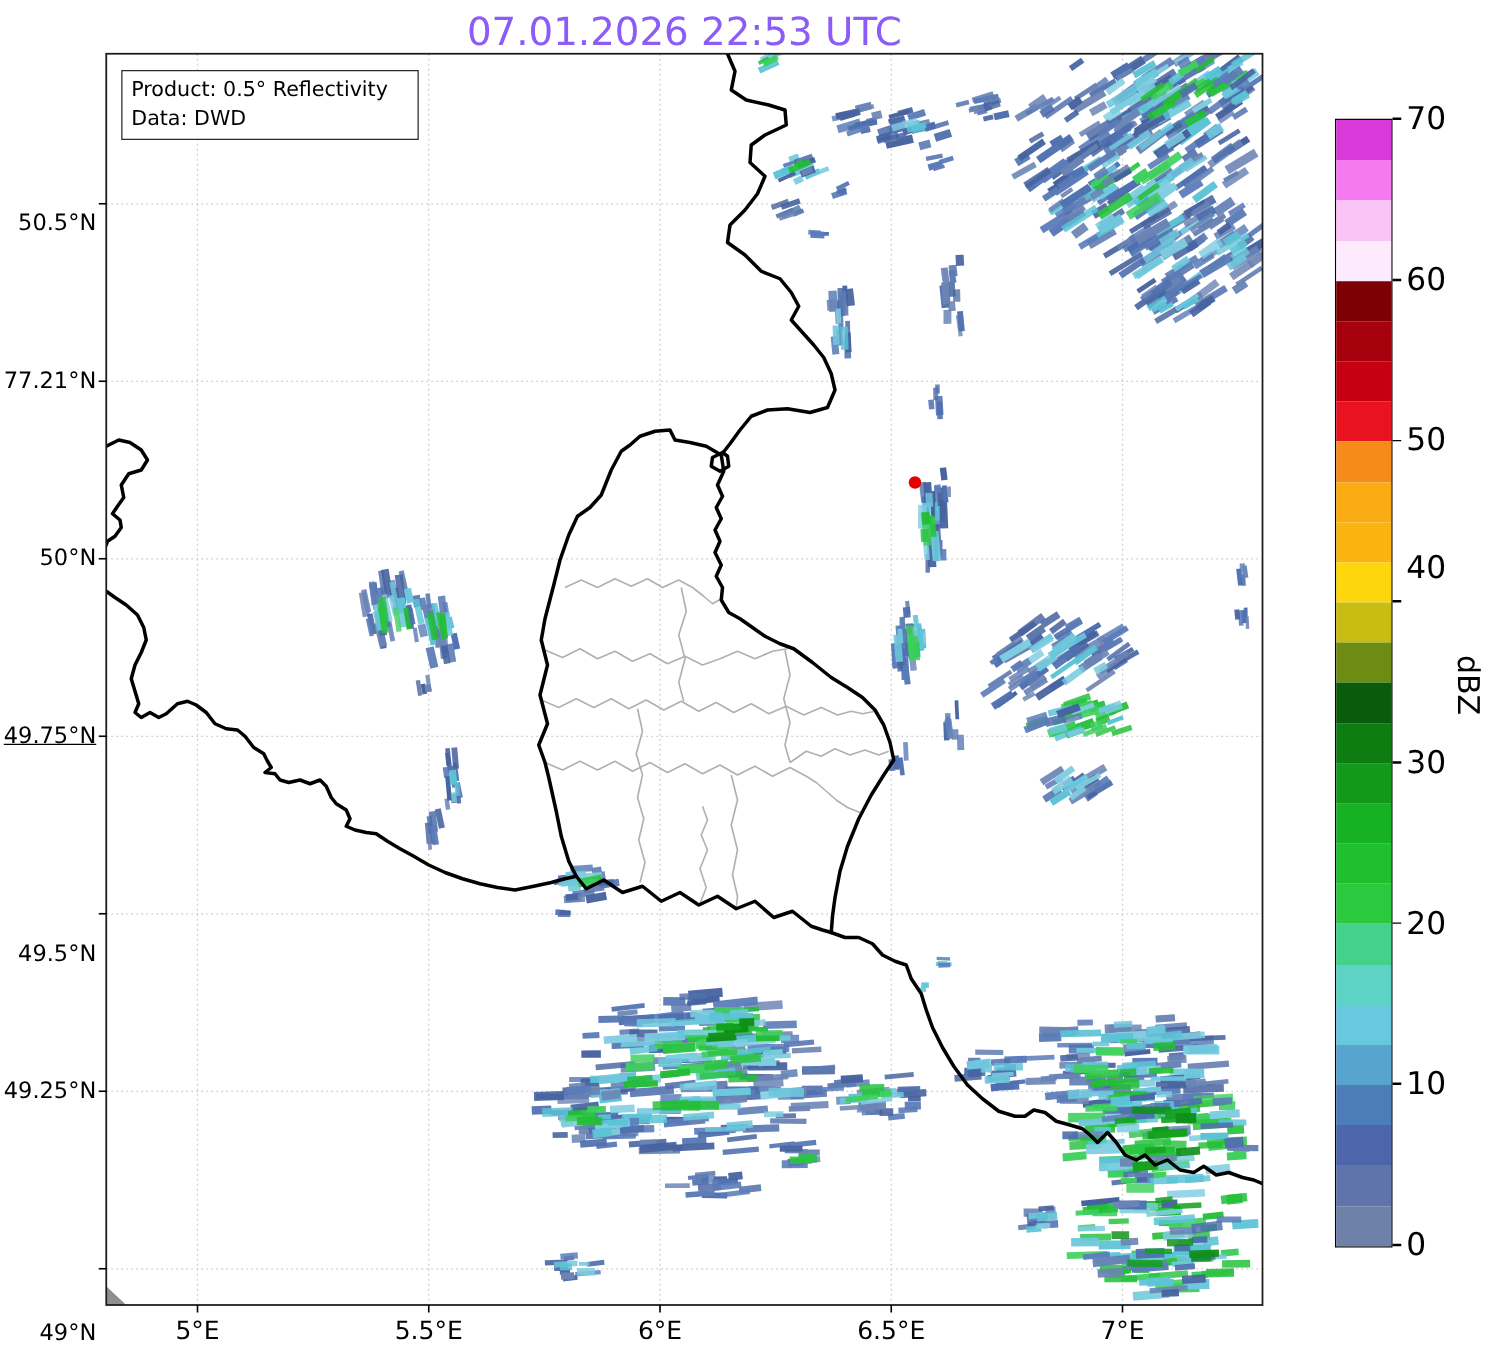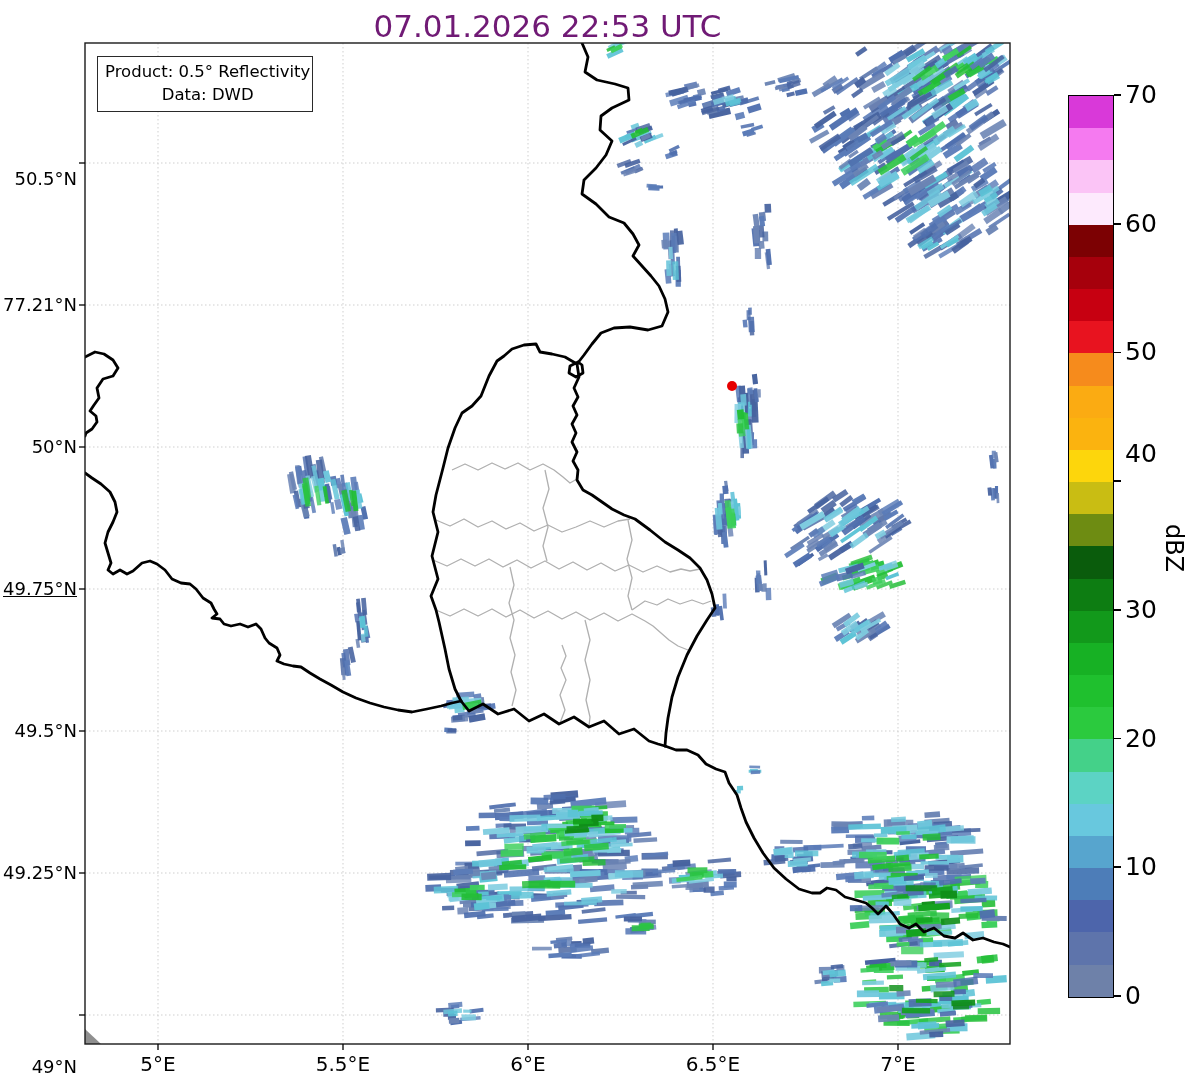--- a/index.html
+++ b/index.html
@@ -1,22 +1,22 @@
 <!DOCTYPE html>
 <html><head>
 <meta charset="utf-8">
 <style>
   html,body{margin:0;padding:0;background:#ffffff;}
   .figure{position:relative;width:1202px;height:1081px;background:#ffffff;
           font-family:"DejaVu Sans","Liberation Sans",sans-serif;color:#000;overflow:hidden;}
   .title{position:absolute;left:85px;top:8px;width:925px;text-align:center;
-         font-size:31px;color:#701a75;white-space:nowrap;}
+         font-size:31px;color:#8b5cf6;white-space:nowrap;}
   svg{position:absolute;left:0;top:0;}
   .annotation-box{position:absolute;left:97px;top:56px;background:#ffffff;
-          border:1.3px solid #2a2a2a;padding:3px 2px 4px 7px;font-size:16.5px;line-height:1.42;text-align:center;}
+          border:1.3px solid #2a2a2a;padding:3px 24px 4px 7px;font-size:16.5px;line-height:1.42;}
   .ylabel{position:absolute;left:0;width:77px;text-align:right;font-size:18px;height:22px;line-height:22px;}
   .xlabel{position:absolute;top:1052px;width:80px;margin-left:-40px;text-align:center;font-size:20px;}
   .colorbar{position:absolute;left:1068px;top:95px;width:44px;height:901px;
             border:1.3px solid #000;box-sizing:content-box;display:flex;flex-direction:column;}
   .cbseg{width:100%;flex:1 1 auto;}
   .cbtick{position:absolute;left:1114px;width:7px;height:1.6px;background:#000;}
   .cbticklabel{position:absolute;left:1125px;font-size:25px;height:30px;line-height:30px;text-align:left;}
   .cbar-label{position:absolute;left:1160px;top:488px;height:120px;font-size:24px;
               writing-mode:vertical-rl;text-align:center;}
 </style>
@@ -1597,21 +1597,21 @@
   <div class="annotation-box">
     <div>Product: 0.5° Reflectivity</div>
     <div>Data: DWD</div>
   </div>
 
   <div id="yLabels">
       <div class="ylabel" style="top: 152px; margin-top: 16px;">50.5°N</div>
       <div class="ylabel" style="top: 294px;">77.21°N</div>
       <div class="ylabel" style="top: 436px;">50°N</div>
       <div class="ylabel" style="top: 578px; text-decoration: underline;">49.75°N</div>
-      <div class="ylabel" style="top: 720px;">49.5°N</div>
+      <div class="ylabel" style="top: 753px;">49.5°N</div>
       <div class="ylabel" style="top: 862px;">49.25°N</div>
       <div class="ylabel" style="top: 1056px;">49°N</div>
     </div>
   <div id="xLabels">
       <div class="xlabel" style="left: 158px;">5°E</div>
       <div class="xlabel" style="left: 343px;">5.5°E</div>
       <div class="xlabel" style="left: 528px;">6°E</div>
       <div class="xlabel" style="left: 713px;">6.5°E</div>
       <div class="xlabel" style="left: 898px;">7°E</div>
     </div>

